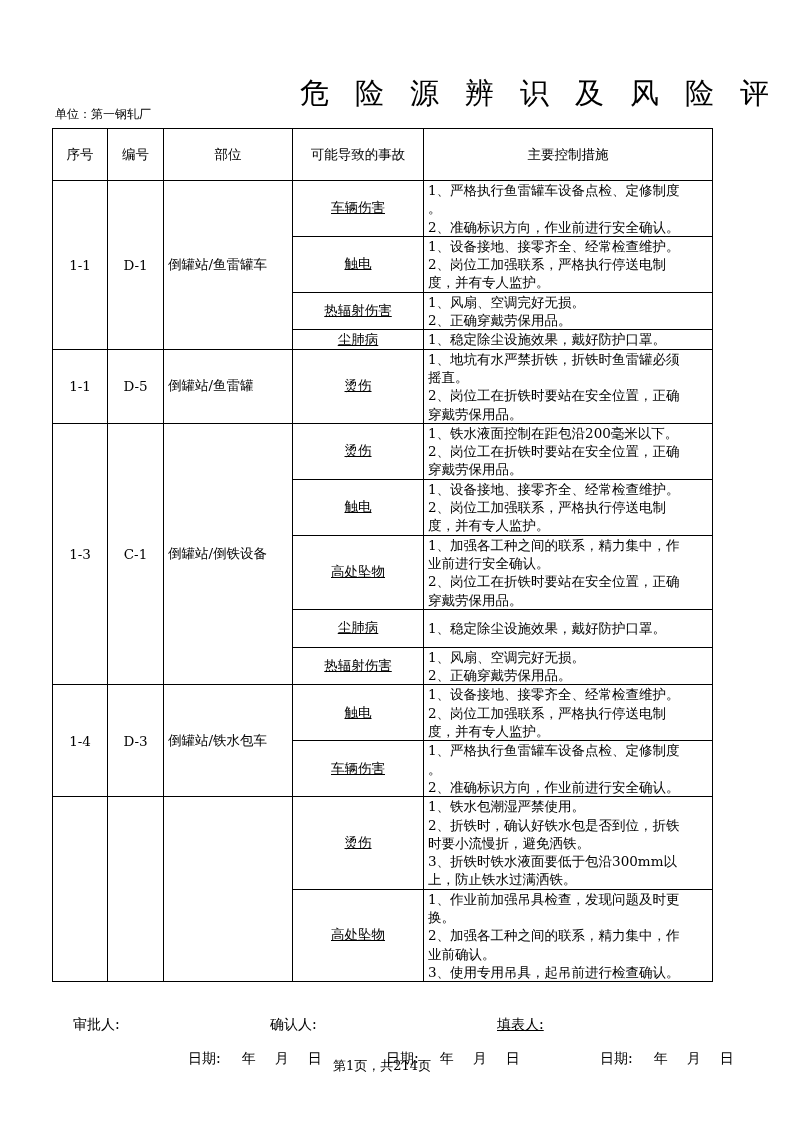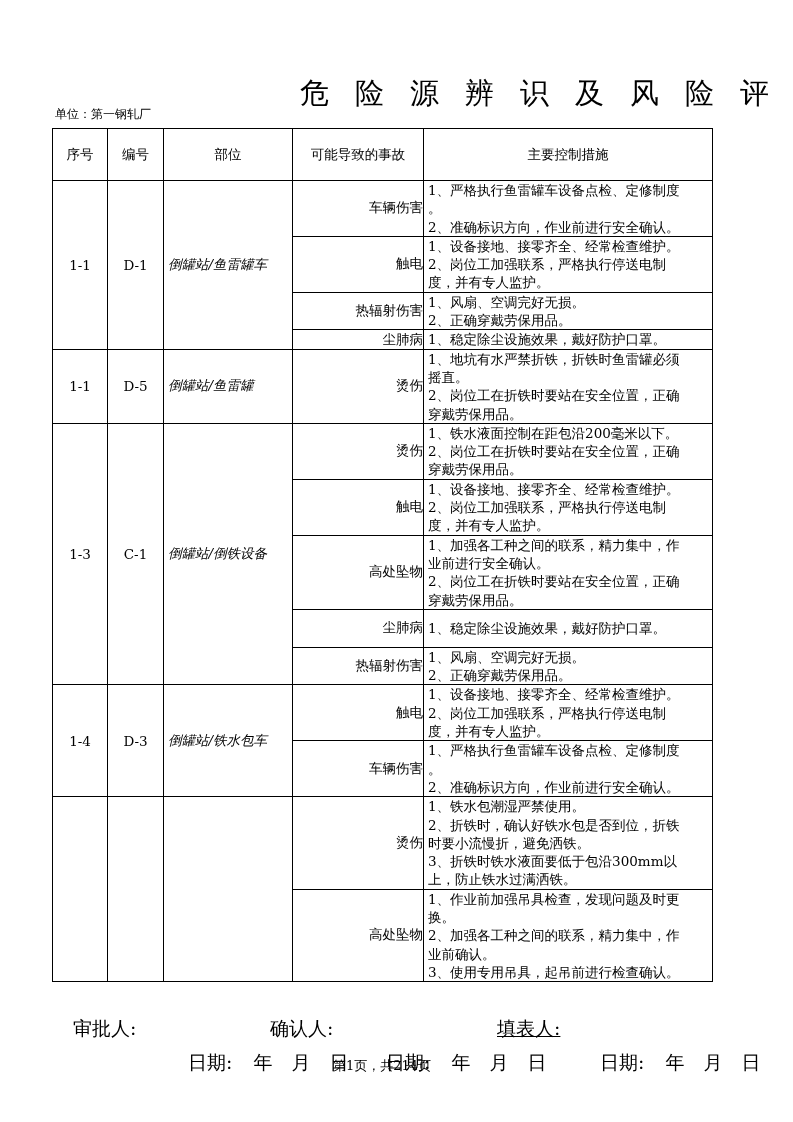--- a/index.html
+++ b/index.html
@@ -19,27 +19,27 @@
   table.risk {
     position:absolute; left:52px; top:128px; width:660px;
     border-collapse:collapse; table-layout:fixed;
   }
   table.risk td {
     border:1px solid #000; font-size:13.5px; font-weight:normal;
     vertical-align:middle; overflow:hidden;
   }
   td.hdr { text-align:center; font-size:14px; height:52px; }
   td.serial, td.code { text-align:center; }
-  td.location { text-align:left; padding-left:4px;font-style:italic; }
-  td.accident { text-align:right; }
+  td.location { text-align:left; padding-left:4px; }
+  td.accident { text-align:center;text-decoration:underline; }
   td.measures {
     text-align:left; padding:0 2px 0 4px;
     white-space:pre-line; line-height:18.3px;
   }
-  .footer-line { position:absolute; top:1016px; left:0; width:793px; height:20px; font-size:19px; }
+  .footer-line { position:absolute; top:1016px; left:0; width:793px; height:20px; font-size:14px; }
   .sig-label { position:absolute; top:0; white-space:nowrap; }
   .date-block { position:absolute; top:0; white-space:nowrap;margin-top:34px; }
   .date-block .y { margin-left:21px; }
   .date-block .m { margin-left:19px; }
   .date-block .d { margin-left:19px; }
   .sig1 { left:73px; }  .date1 { left:188px; }
   .sig2 { left:270px; } .date2 { left:386px; }
   .sig3 { left:497px;text-decoration:underline; } .date3 { left:600px; }
   .page-indicator {
     position:absolute; left:52px; top:1057px; width:660px;

